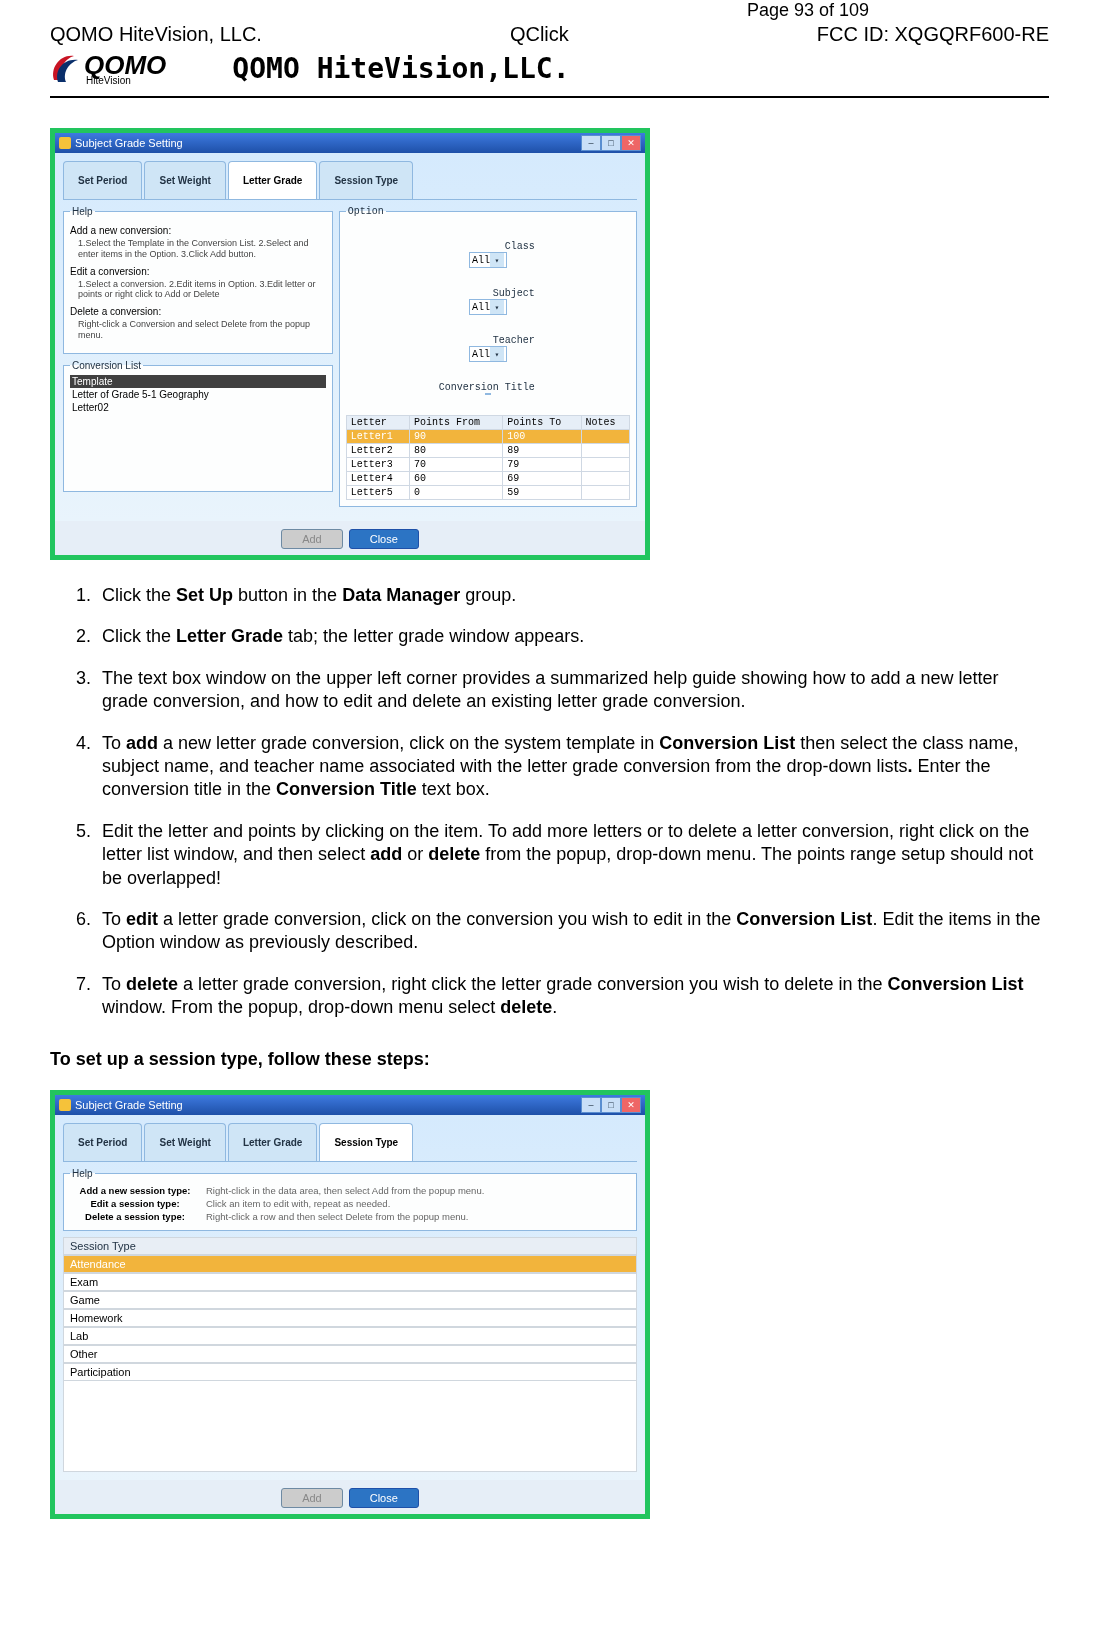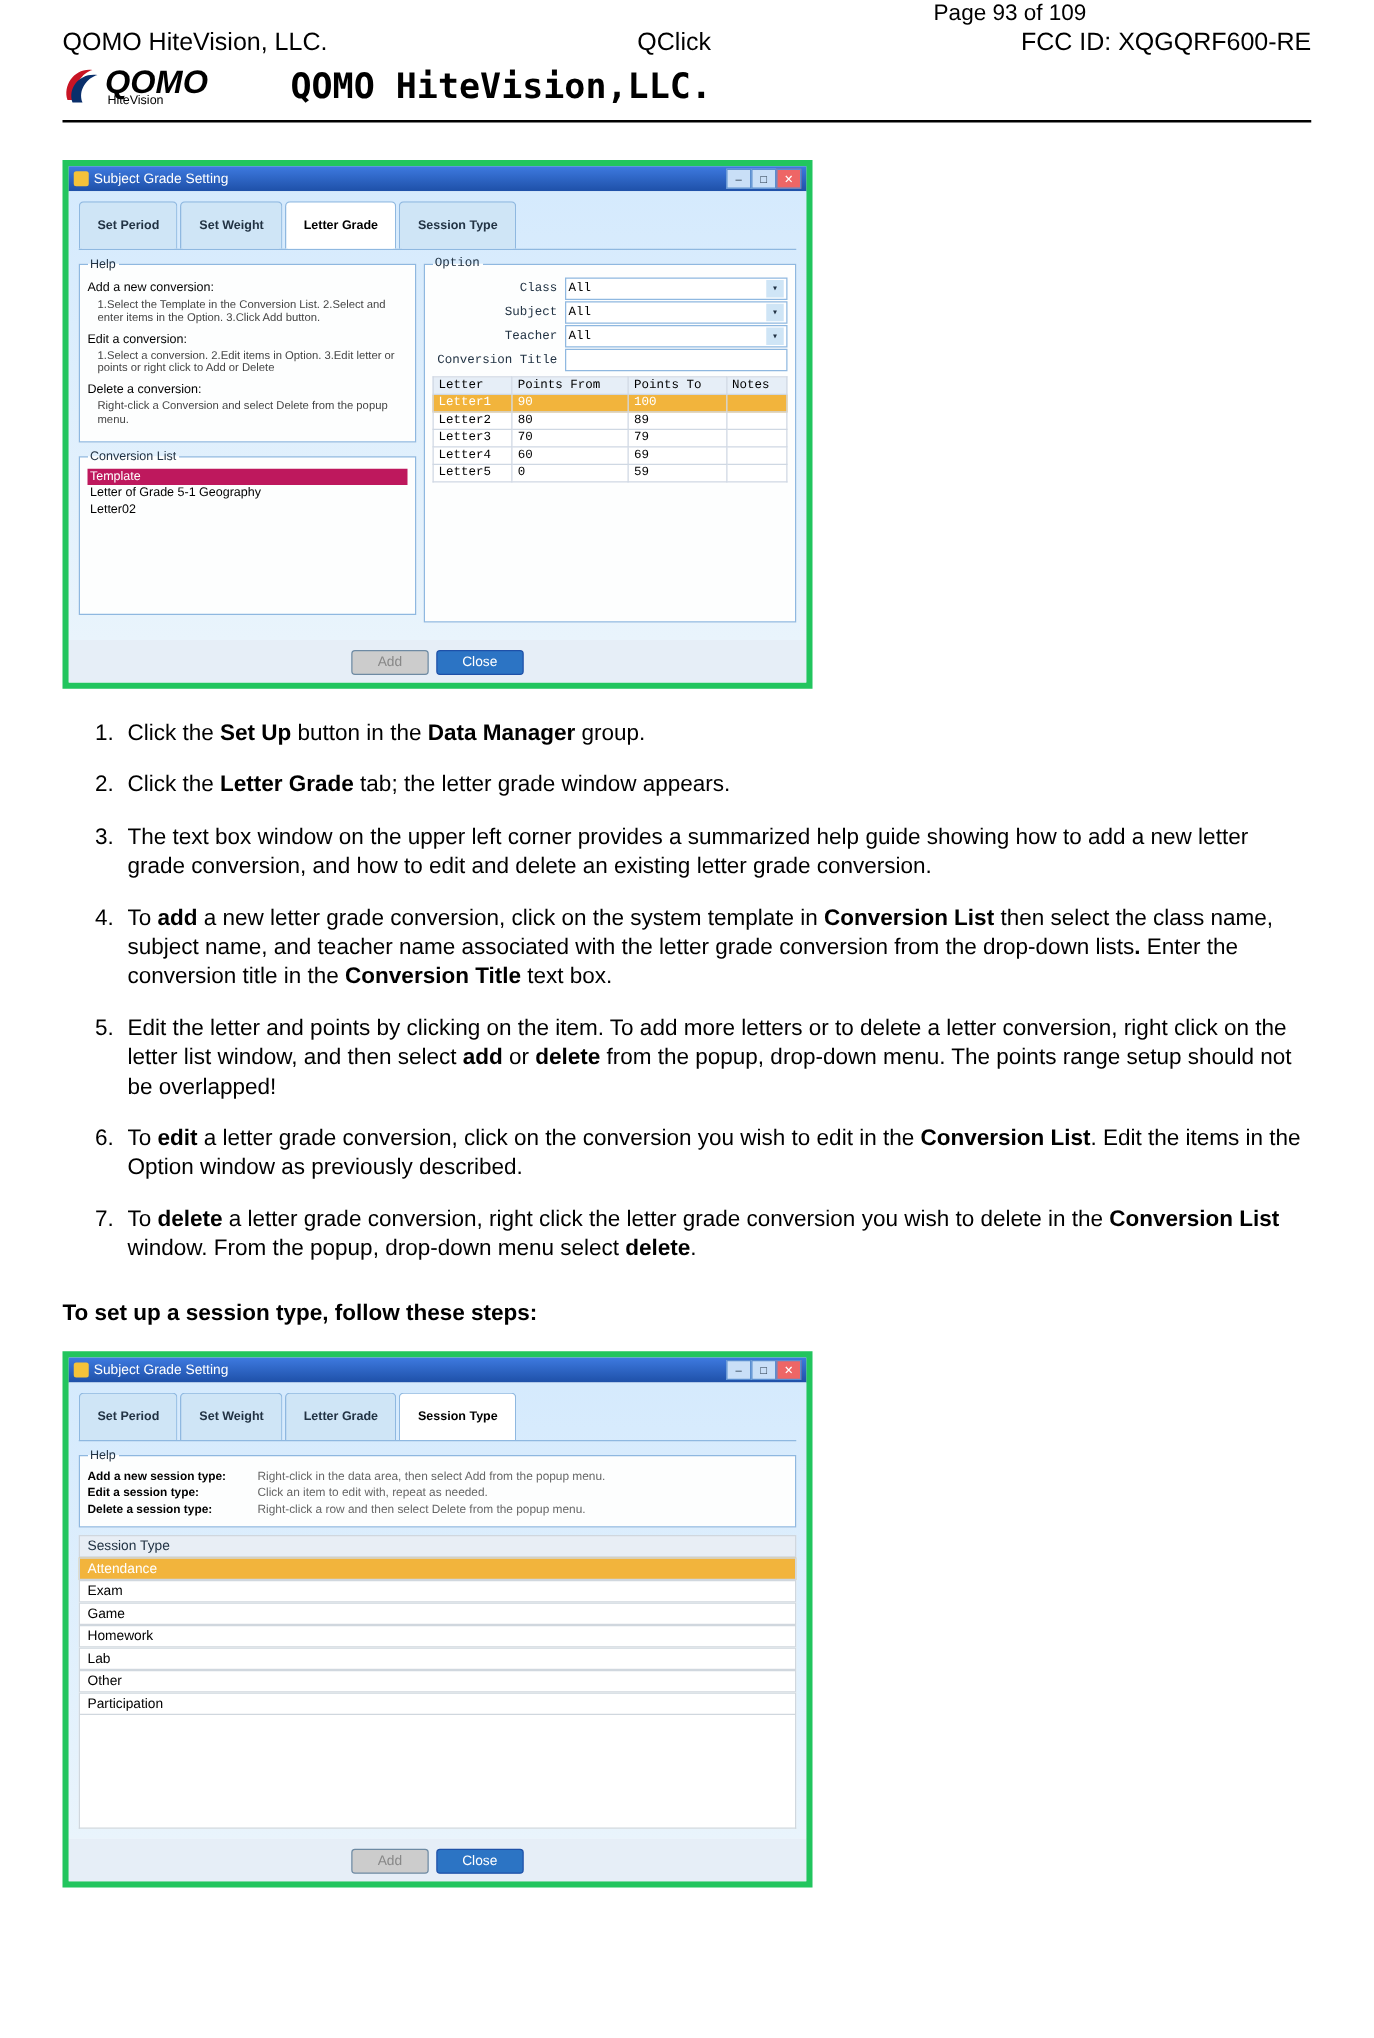--- a/index.html
+++ b/index.html
@@ -150,28 +150,29 @@
   .help-head {
     font-size:10px;
     color:#000;
     margin-top:4px;
   }
   .list-item {
     font-size:10px;
     padding:1px 2px;
   }
   .list-item.selected {
-    background:#be185d;
+    background:#404040;
     color:#fff;
   }
   .opt-row {
     display:flex;
     align-items:center;
-    margin:1px 0;
-    font-size:10px;
+    margin:20px 0;
+    font-size:10px;
+    flex-direction:column;
   }
   .opt-row label {
     width:100px;
     text-align:right;
     padding-right:6px;
     color:#234;
   }
   .opt-input {
     flex:1;
     height:16px;
@@ -226,21 +227,21 @@
   .fbtn.disabled { background:#ccc; color:#888; }
   .fbtn.primary { background:#2c74c4; color:#fff; border-color:#1e50a8;}
 
   .help2-row {
     display:flex;
     margin:2px 0;
     font-size:9.5px;
   }
   .help2-row .h2label {
     width:130px;
-    text-align:left;
+    text-align:center;
     padding-right:6px;
     font-weight:bold;
   }
   .session-row {
     border:1px solid #d0d7de;
     padding:2px 6px;
     font-size:11px;
     background:#fff;
   }
   .session-row.header {

